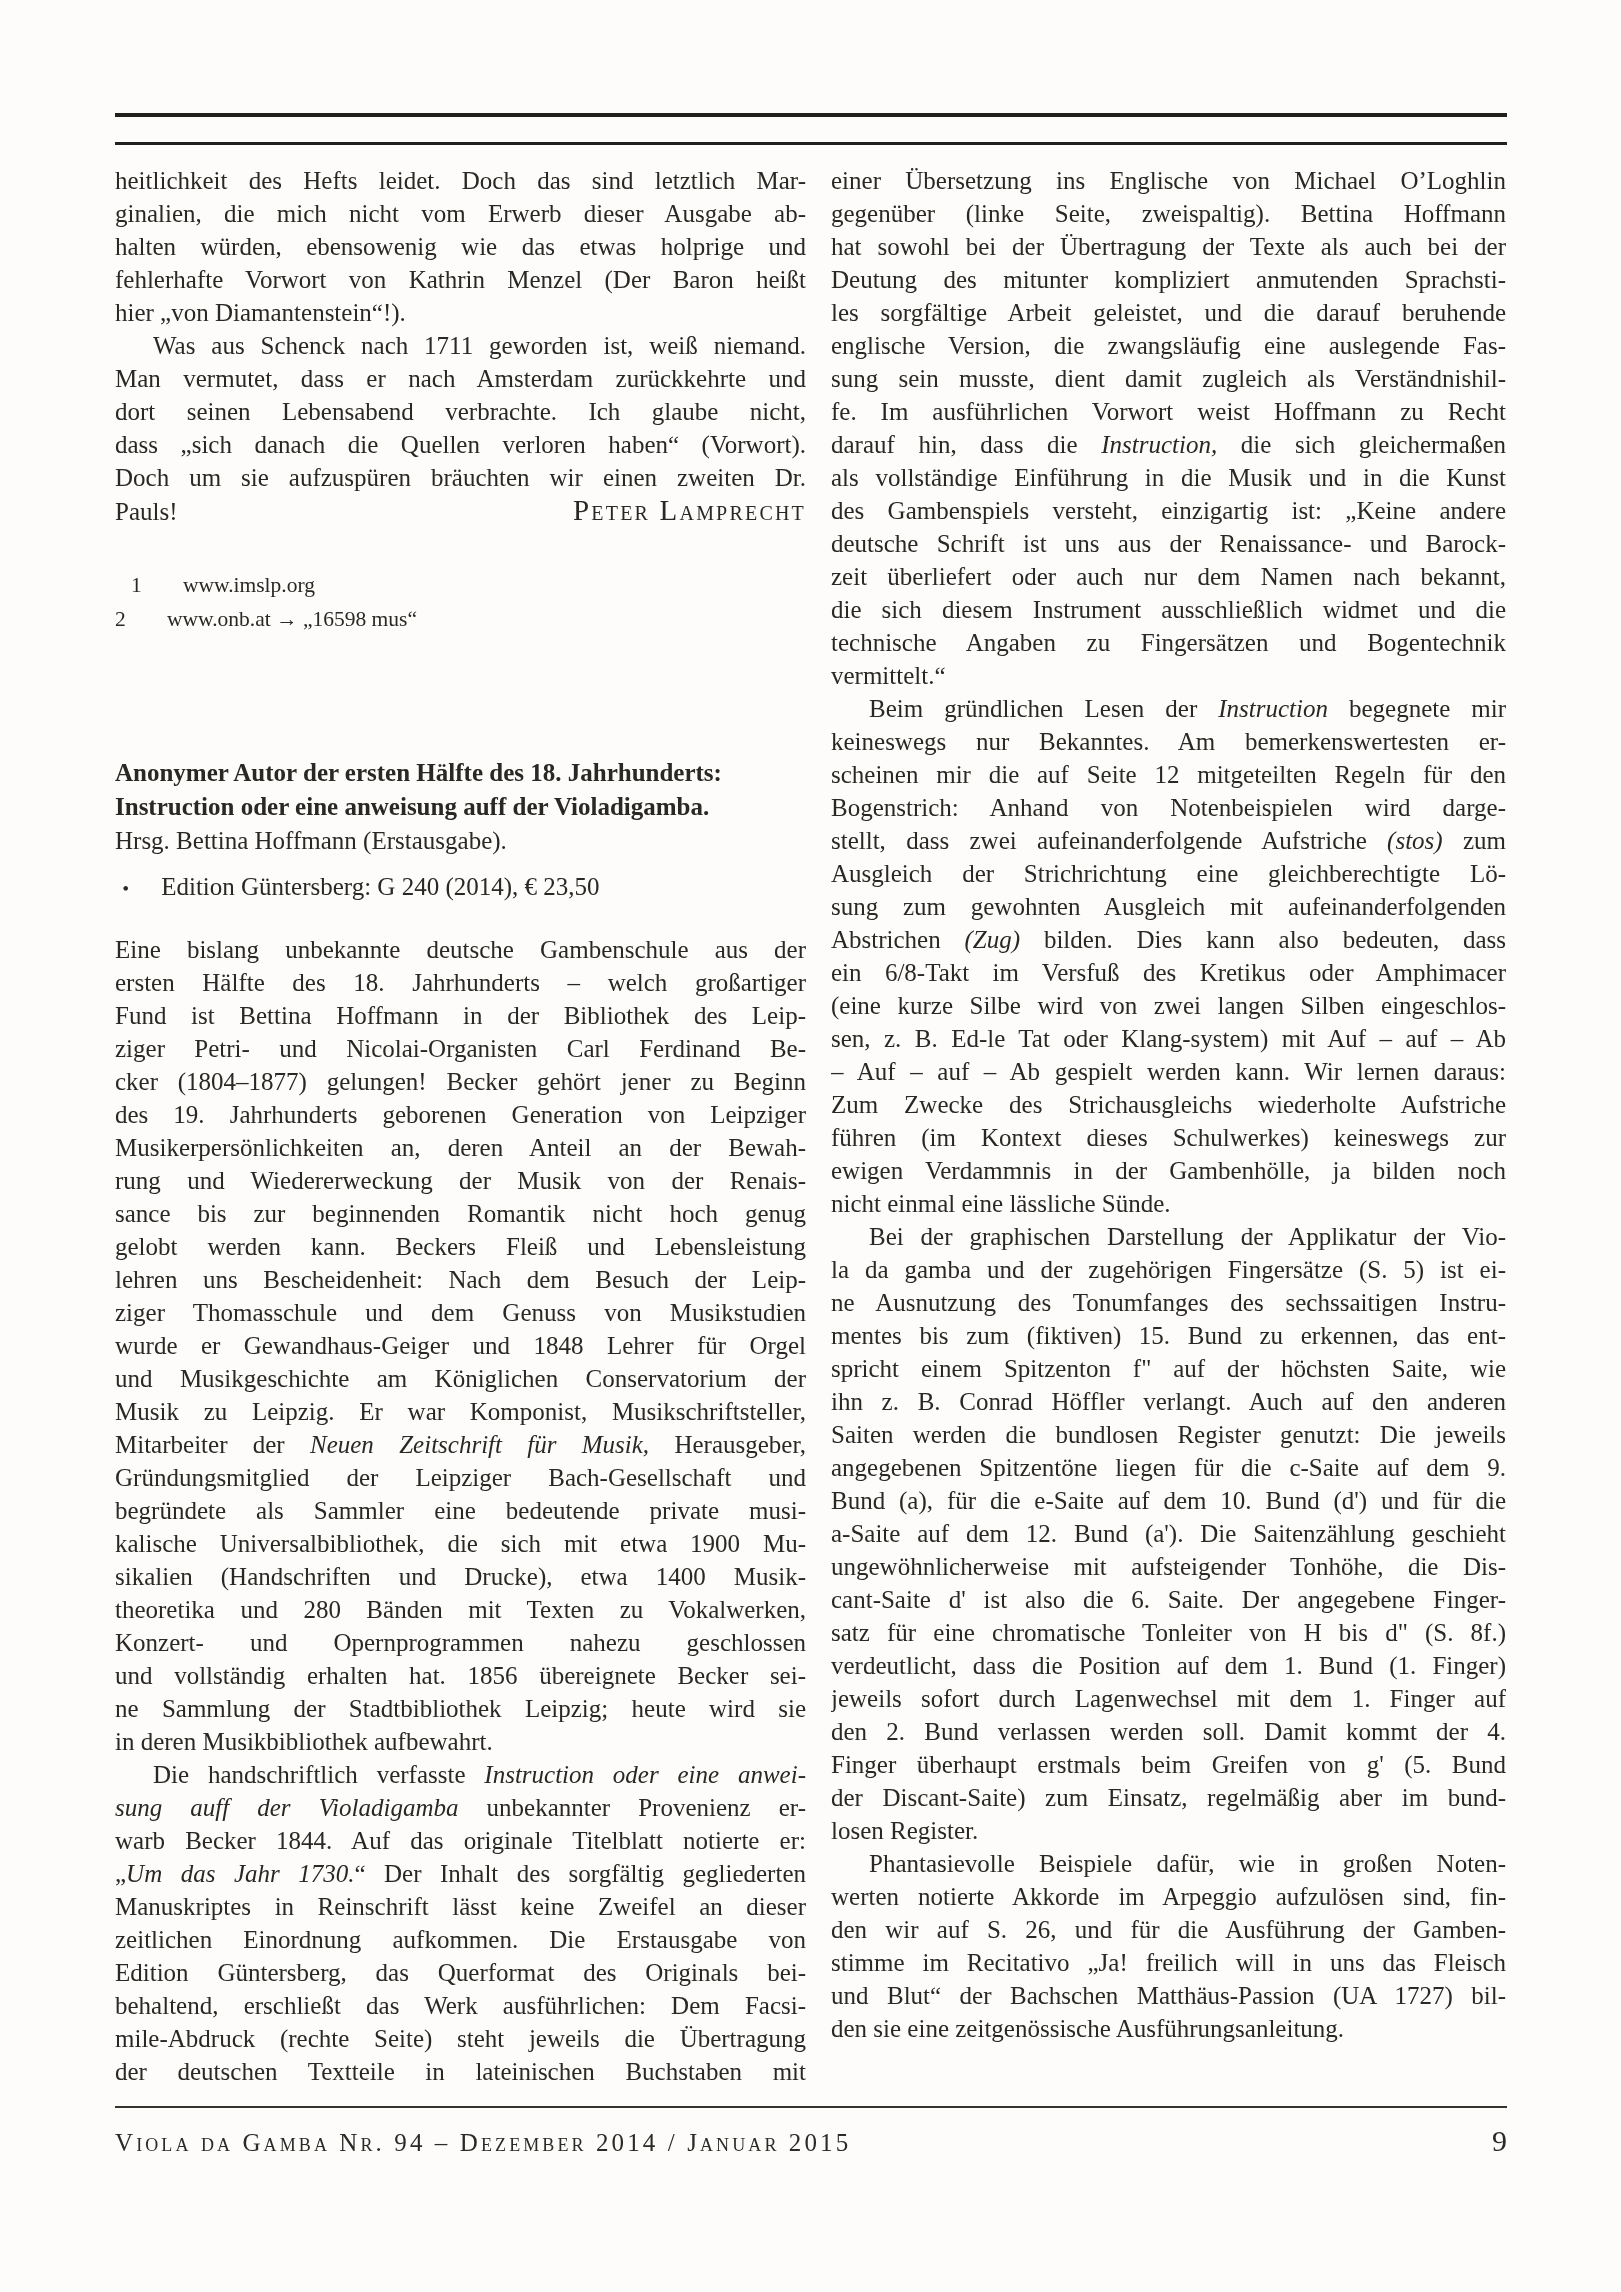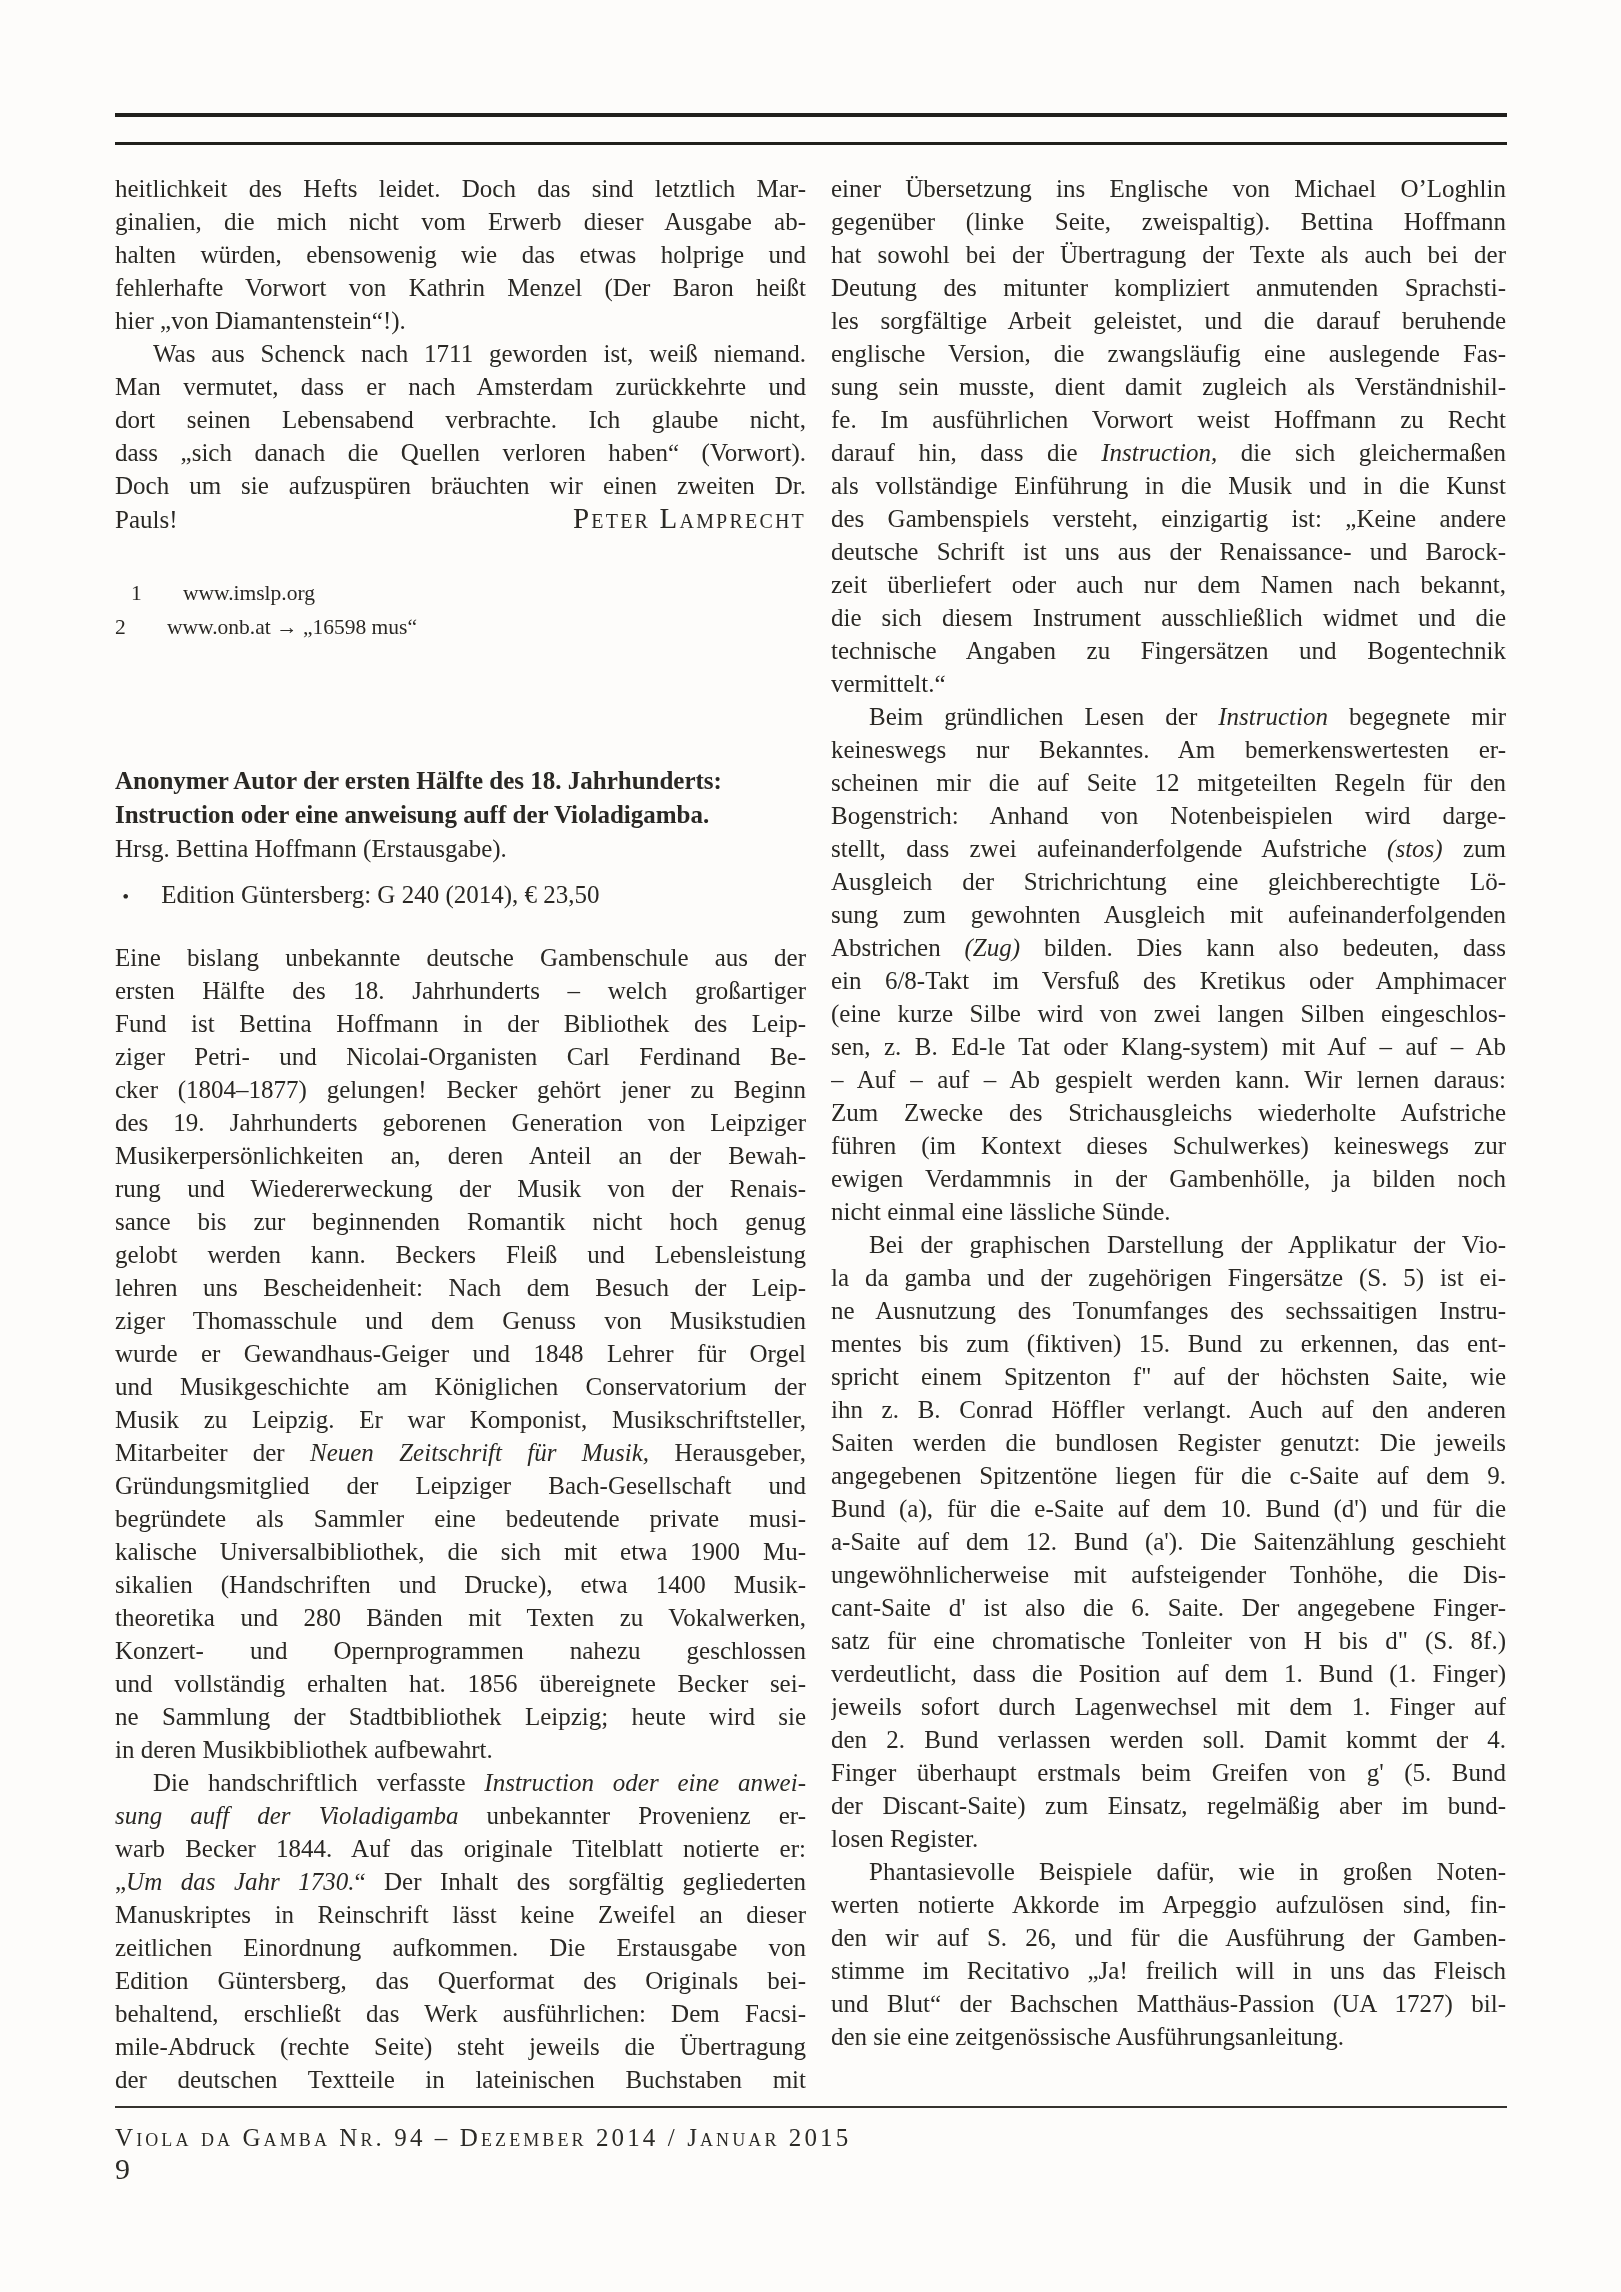--- a/index.html
+++ b/index.html
@@ -9,21 +9,21 @@
     font-family: "Liberation Serif", "DejaVu Serif", serif;
     color: #2a2824;
   }
   .page { position: relative; width: 1622px; height: 2293px; overflow: hidden; }
 
   .rule { position: absolute; background: #21201c; }
   .rule-top-1 { left: 115px; top: 113px; width: 1392px; height: 3.6px; }
   .rule-top-2 { left: 115px; top: 142px; width: 1392px; height: 2.7px; }
   .footer-rule { left: 115px; top: 2106px; width: 1392px; height: 1.8px; background: #35332e; }
 
-  .col { position: absolute; top: 172px; font-size: 25px; line-height: 33px; }
+  .col { position: absolute; top: 164px; font-size: 25px; line-height: 33px; }
   .col-left  { left: 115px; width: 691px; }
   .col-right { left: 831px; width: 675px; }
 
   .block { margin: 0; }
   .line {
     text-align: justify;
     text-align-last: justify;
     height: 33px;
     overflow: hidden;
     hyphens: none;
@@ -43,21 +43,21 @@
   .footnote + .heading { margin-top: 120px; }
   .heading .line { text-align: left; text-align-last: left; height: 34px; font-weight: bold; }
   .heading .line.normal { font-weight: normal; }
 
   .bullet { margin-top: 11.6px; }
   .bullet-mark { display: inline-block; width: 39px; padding-left: 7.2px; font-size: 19.7px; }
   .bullet + .para { margin-top: 28px; }
 
   .footer {
     position: absolute; left: 115px; top: 2124px; width: 1392px;
-    display: flex; justify-content: space-between; align-items: baseline; flex-direction: column;
+    display: flex; justify-content: space-between; align-items: baseline;
   }
   .journal-line { font-variant: small-caps; letter-spacing: 3.1px; font-size: 25px; color: #2b2a26; }
   .page-number { font-size: 30px; color: #2b2a26; }
 </style>
 </head>
 <body>
 
 <div class="page">
   <div class="rule rule-top-1"></div>
   <div class="rule rule-top-2"></div>

